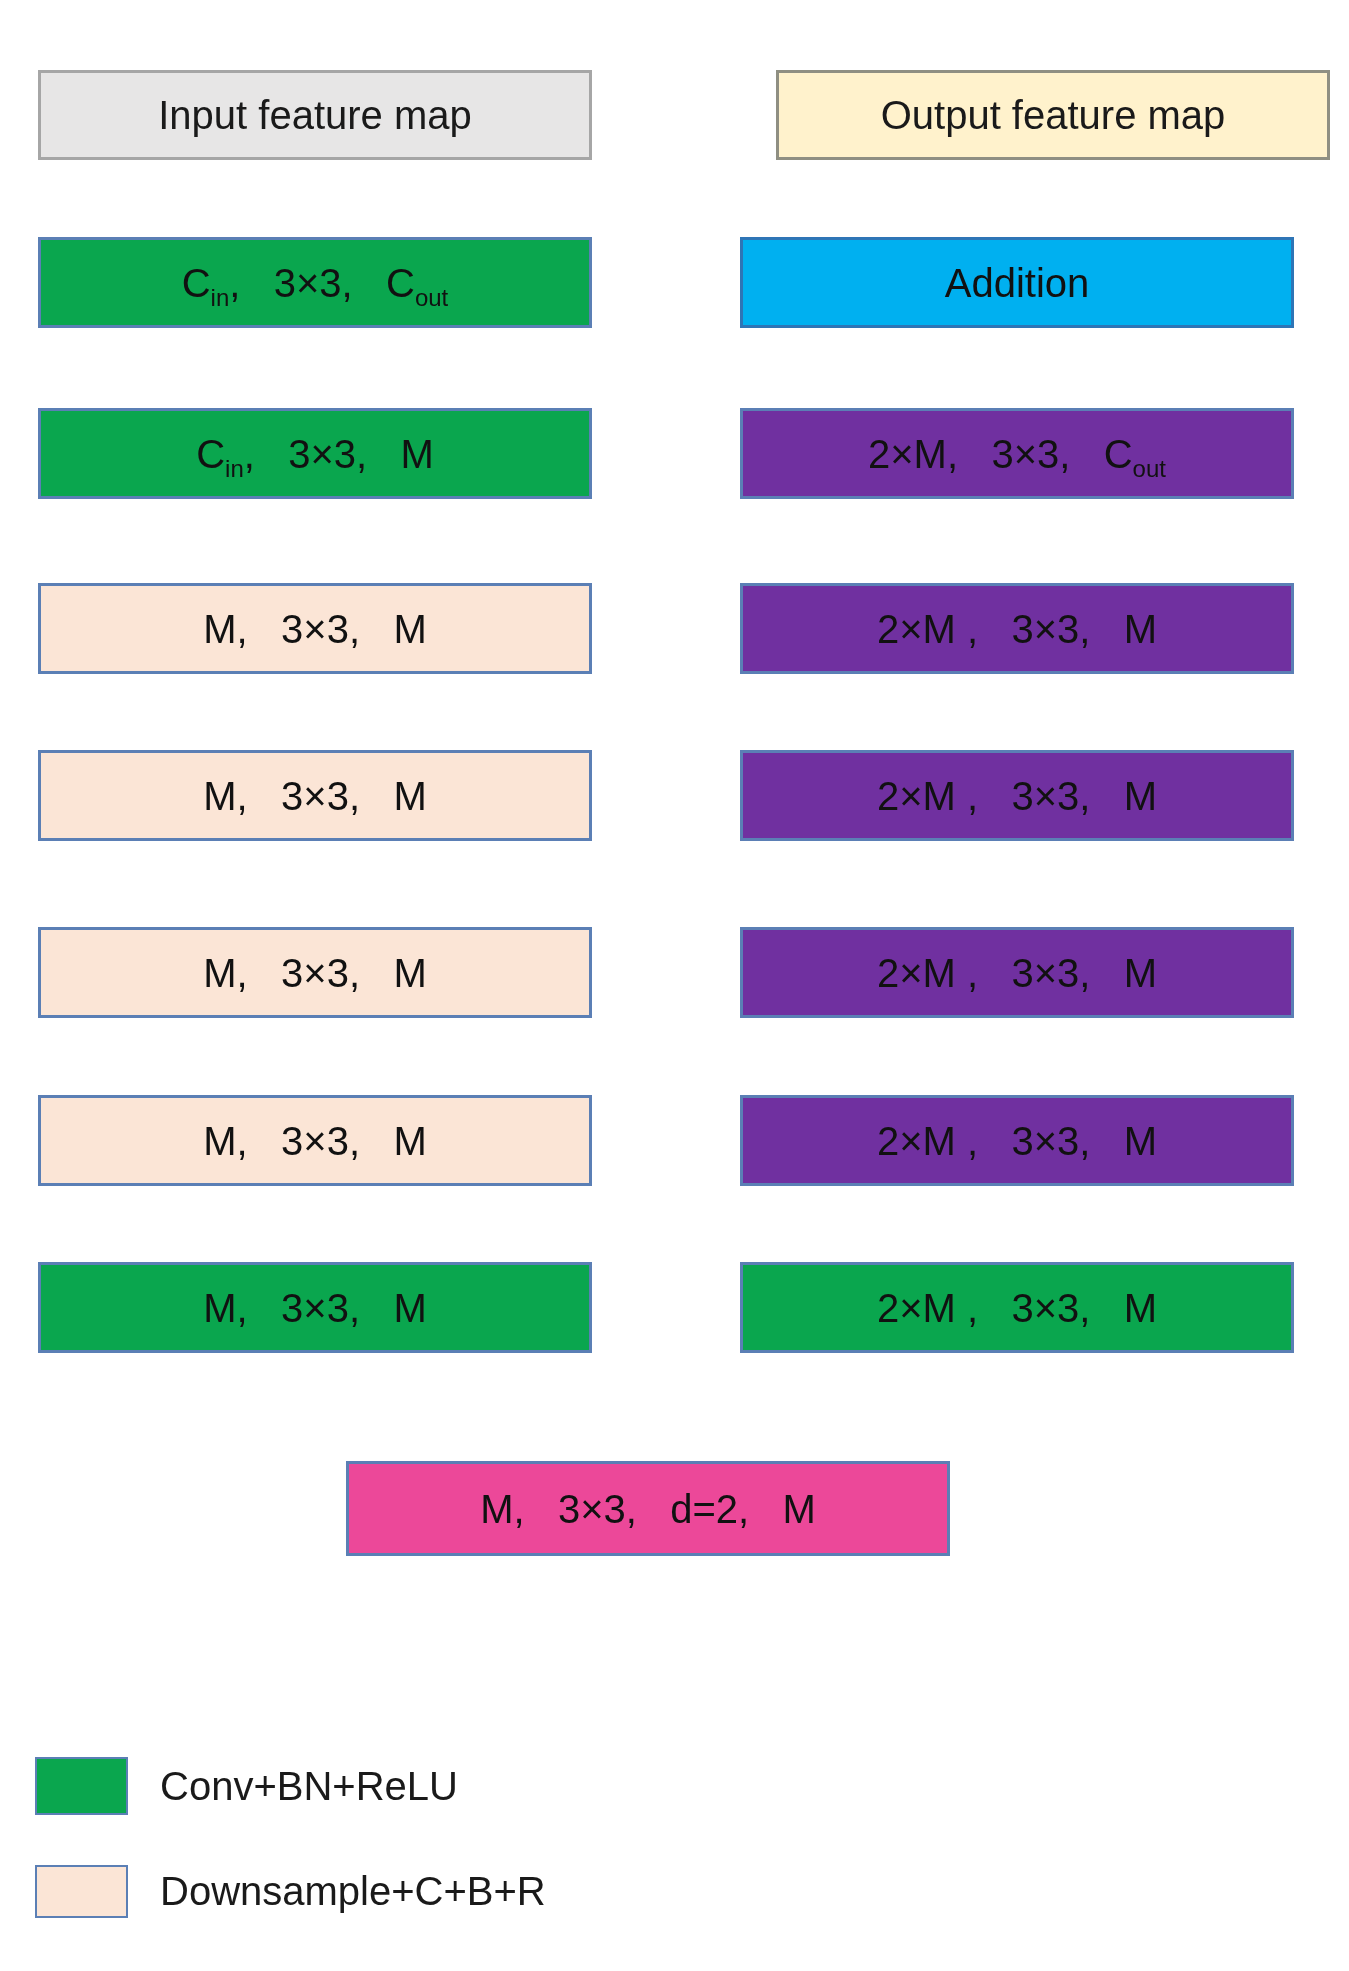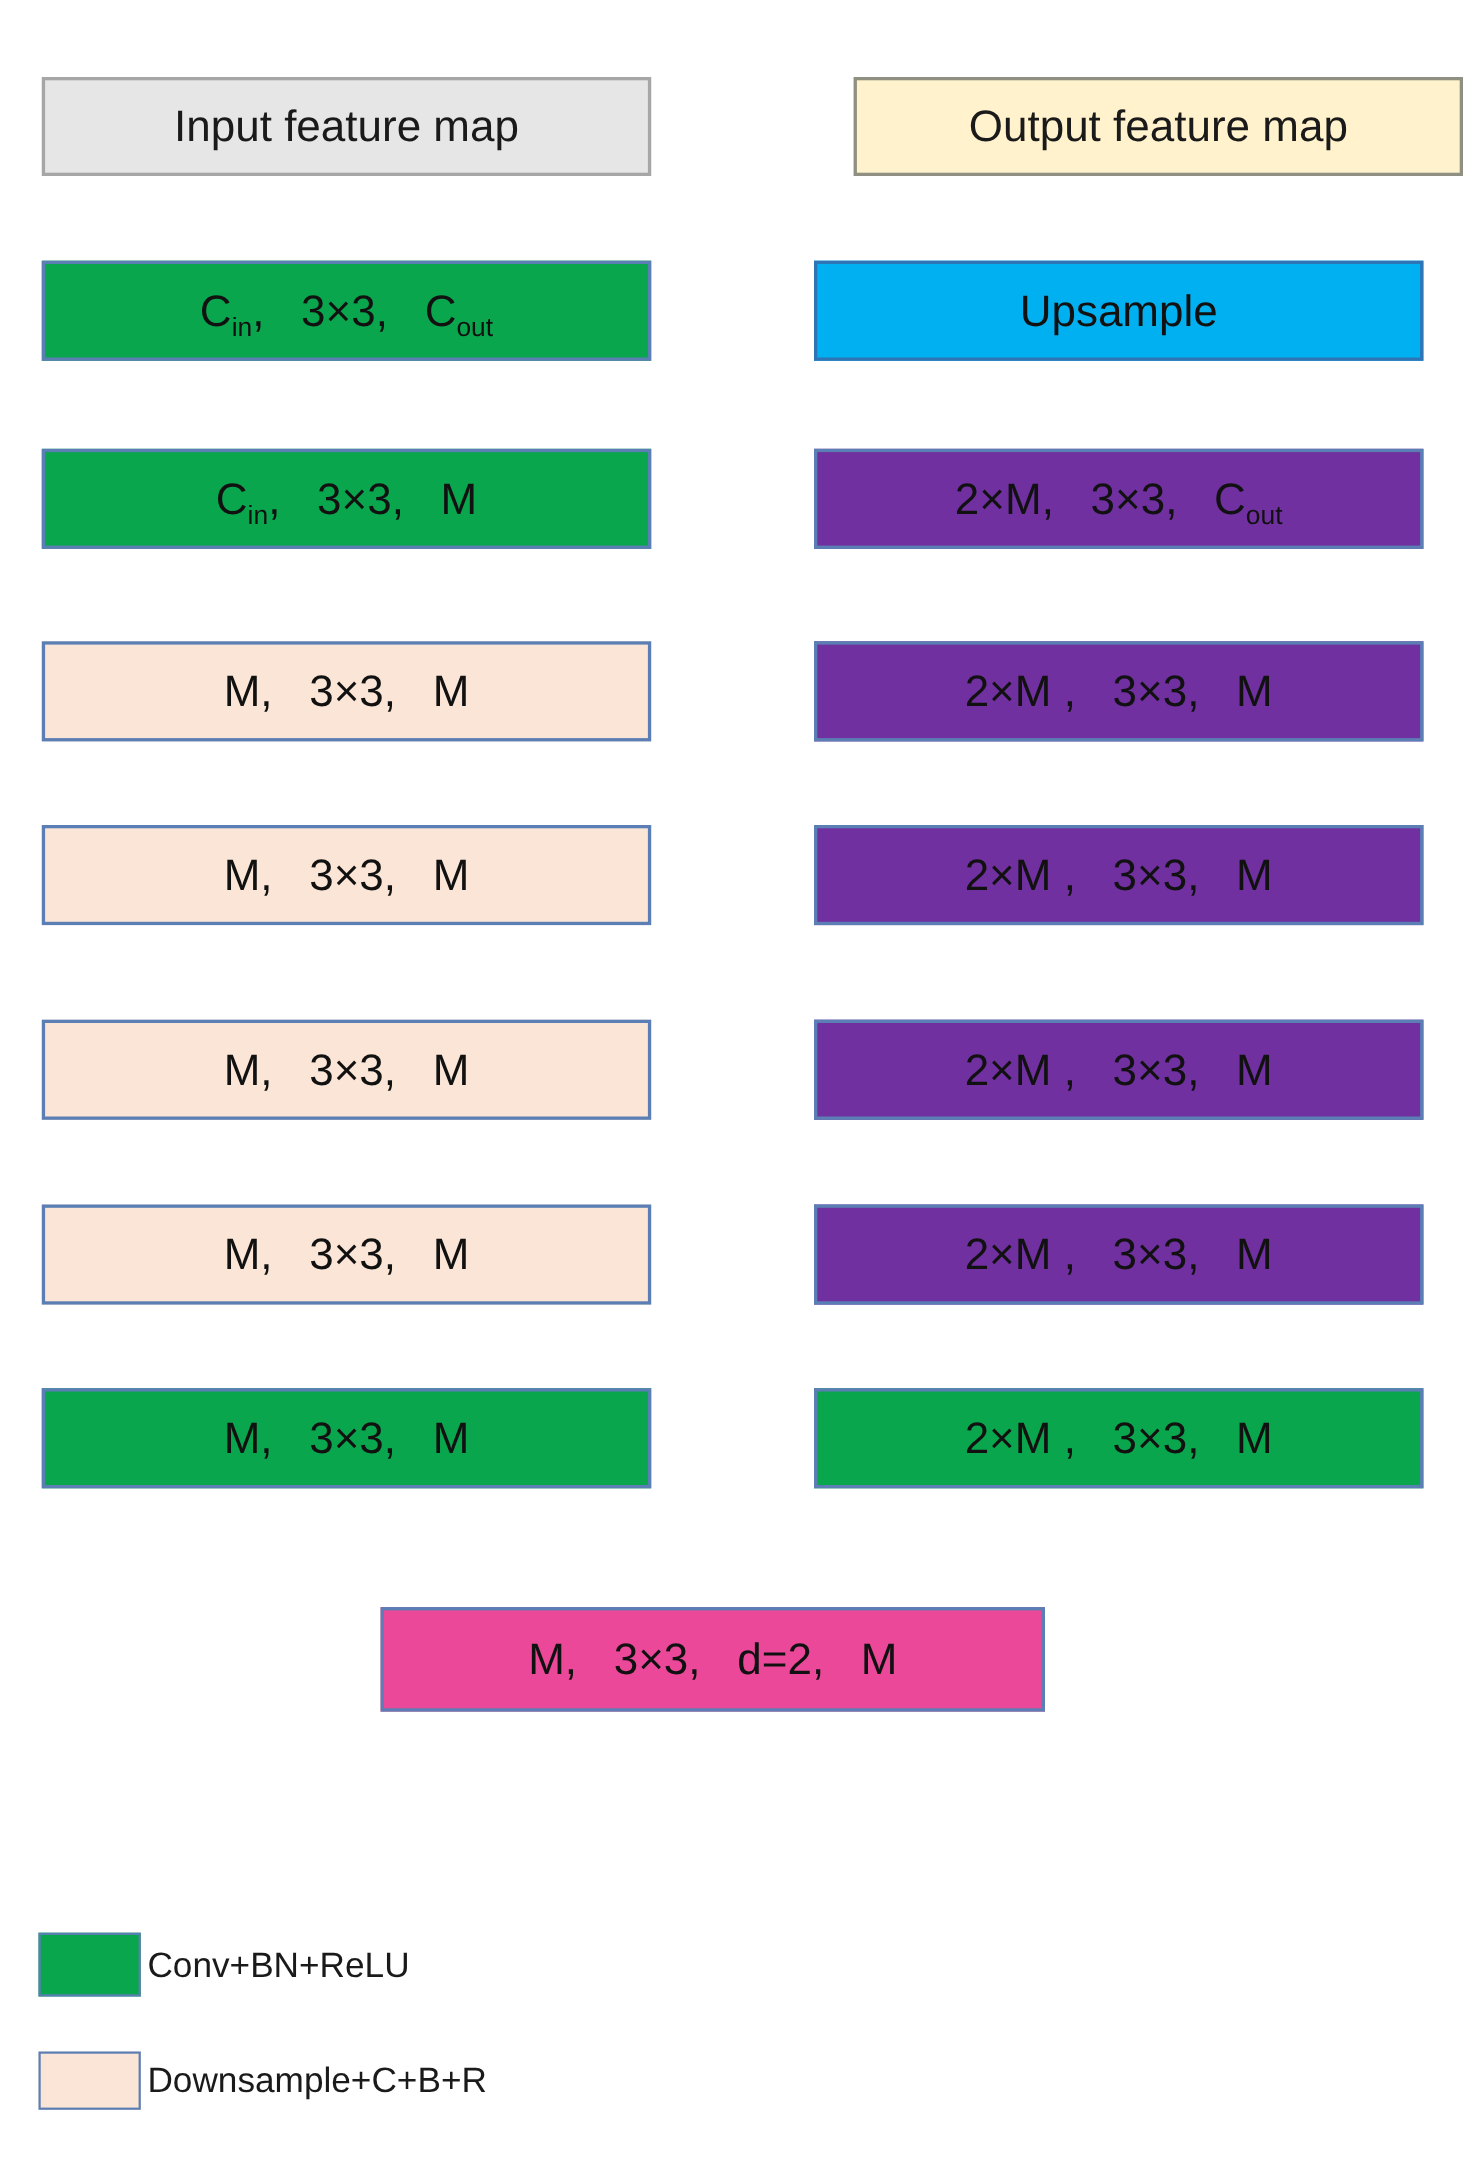--- a/index.html
+++ b/index.html
@@ -34,23 +34,23 @@
     position:absolute;
     display:flex;
     align-items:center;
   }
   .legend-swatch{
     box-sizing:border-box;
     border:2px solid #5b7fb5;
     flex:0 0 auto;
   }
   .legend-label{
-    font-size:32px;
+    font-size:40px;
     white-space:pre;
-    margin-left:6px;
+    margin-left:32px;
     color:#1a1a1a;
   }
 </style>
 </head>
 <body>
 
 <div class="canvas">
 
   <div class="box header-box" id="left-header" style="left: 38px; top: 70px; width: 554px; height: 90px; background: rgb(231, 230, 230); border-color: rgb(166, 166, 166); color: rgb(26, 26, 26);">
     <span>Input feature map</span>
@@ -61,21 +61,21 @@
   </div>
 
   <div id="rows-container">
       <div class="box" style="left: 38px; top: 237px; width: 554px; height: 91px; background: rgb(10, 166, 78); border-color: rgb(91, 127, 181); color: rgb(17, 17, 17);"><span>C<sub>in</sub>,   3×3,   C<sub>out</sub></span></div>
       <div class="box" style="left: 38px; top: 408px; width: 554px; height: 91px; background: rgb(10, 166, 78); border-color: rgb(91, 127, 181); color: rgb(17, 17, 17);"><span>C<sub>in</sub>,   3×3,   M</span></div>
       <div class="box" style="left: 38px; top: 583px; width: 554px; height: 91px; background: rgb(251, 229, 214); border-color: rgb(91, 127, 181); color: rgb(17, 17, 17);"><span>M,   3×3,   M</span></div>
       <div class="box" style="left: 38px; top: 750px; width: 554px; height: 91px; background: rgb(251, 229, 214); border-color: rgb(91, 127, 181); color: rgb(17, 17, 17);"><span>M,   3×3,   M</span></div>
       <div class="box" style="left: 38px; top: 927px; width: 554px; height: 91px; background: rgb(251, 229, 214); border-color: rgb(91, 127, 181); color: rgb(17, 17, 17);"><span>M,   3×3,   M</span></div>
       <div class="box" style="left: 38px; top: 1095px; width: 554px; height: 91px; background: rgb(251, 229, 214); border-color: rgb(91, 127, 181); color: rgb(17, 17, 17);"><span>M,   3×3,   M</span></div>
       <div class="box" style="left: 38px; top: 1262px; width: 554px; height: 91px; background: rgb(10, 166, 78); border-color: rgb(91, 127, 181); color: rgb(17, 17, 17);"><span>M,   3×3,   M</span></div>
-      <div class="box" style="left: 740px; top: 237px; width: 554px; height: 91px; background: rgb(0, 176, 240); border-color: rgb(46, 117, 182); color: rgb(17, 17, 17);"><span>Upsample</span></div>
+      <div class="box" style="left: 740px; top: 237px; width: 554px; height: 91px; background: rgb(0, 176, 240); border-color: rgb(46, 117, 182); color: rgb(17, 17, 17);"><span>Addition</span></div>
       <div class="box" style="left: 740px; top: 408px; width: 554px; height: 91px; background: rgb(112, 48, 160); border-color: rgb(91, 127, 181); color: rgb(17, 17, 17);"><span>2×M,   3×3,   C<sub>out</sub></span></div>
       <div class="box" style="left: 740px; top: 583px; width: 554px; height: 91px; background: rgb(112, 48, 160); border-color: rgb(91, 127, 181); color: rgb(17, 17, 17);"><span>2×M ,   3×3,   M</span></div>
       <div class="box" style="left: 740px; top: 750px; width: 554px; height: 91px; background: rgb(112, 48, 160); border-color: rgb(91, 127, 181); color: rgb(17, 17, 17);"><span>2×M ,   3×3,   M</span></div>
       <div class="box" style="left: 740px; top: 927px; width: 554px; height: 91px; background: rgb(112, 48, 160); border-color: rgb(91, 127, 181); color: rgb(17, 17, 17);"><span>2×M ,   3×3,   M</span></div>
       <div class="box" style="left: 740px; top: 1095px; width: 554px; height: 91px; background: rgb(112, 48, 160); border-color: rgb(91, 127, 181); color: rgb(17, 17, 17);"><span>2×M ,   3×3,   M</span></div>
       <div class="box" style="left: 740px; top: 1262px; width: 554px; height: 91px; background: rgb(10, 166, 78); border-color: rgb(91, 127, 181); color: rgb(17, 17, 17);"><span>2×M ,   3×3,   M</span></div>
     </div>
 
   <div class="box" id="middle-box" style="left: 346px; top: 1461px; width: 604px; height: 95px; background: #ec4899; border-color: rgb(91, 127, 181); color: rgb(17, 17, 17);">
     <span id="middle-box-label">M,   3×3,   d=2,   M</span>

